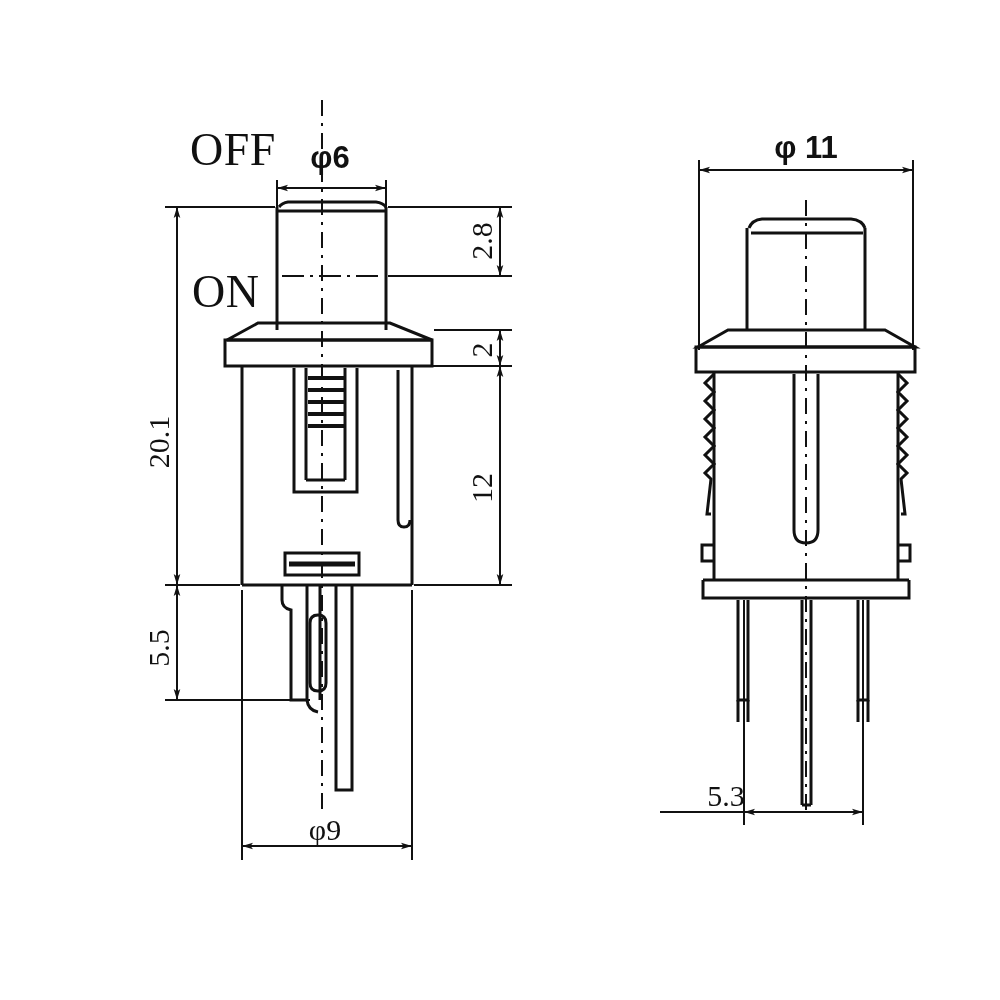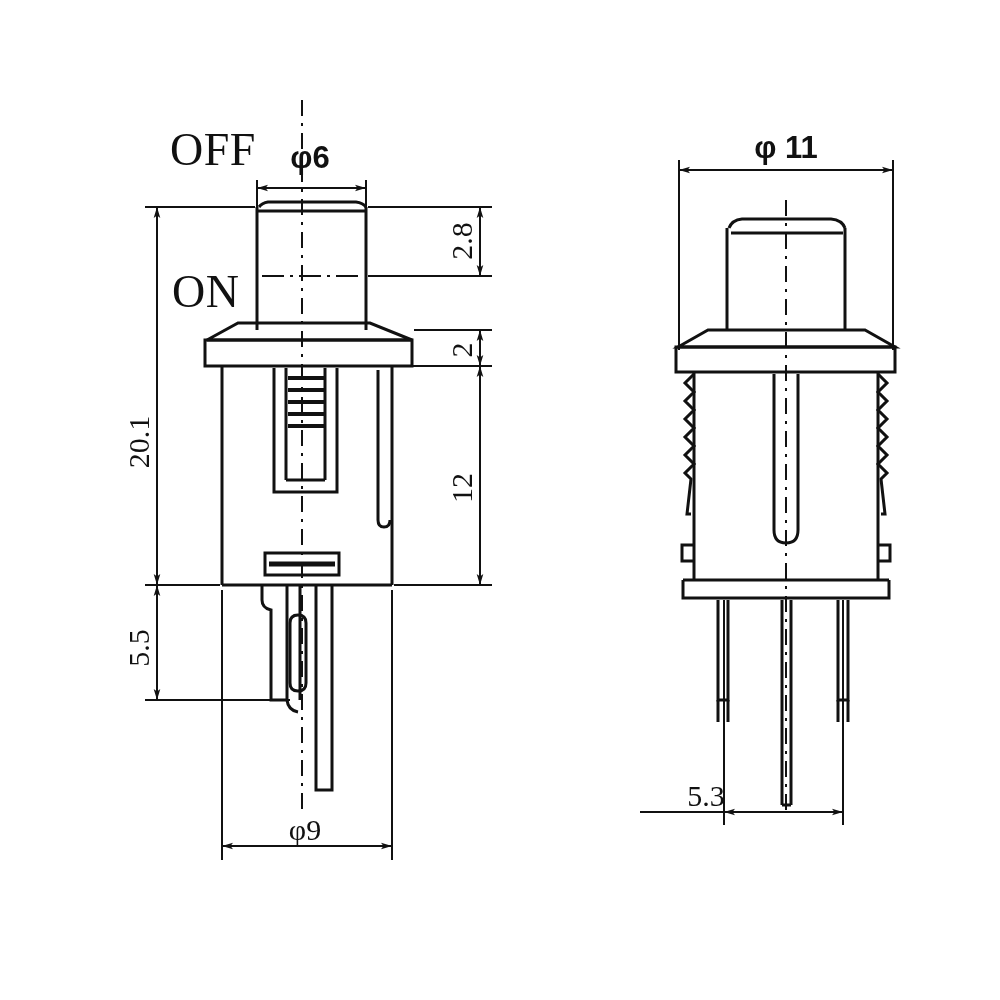--- a/index.html
+++ b/index.html
@@ -12,20 +12,21 @@
     width: 1000px;
     height: 1000px;
     font-family: "Liberation Serif", serif;
     overflow: hidden;
   }
   #drawing-root {
     position: relative;
     width: 972px;
     height: 1000px;
     background: #ffffff;
+    margin-left: 20px;
   }
   svg#cad-svg {
     display: block;
     width: 1000px;
     height: 1000px;
   }
   .txt {
     font-family: "Liberation Serif", serif;
     fill: #111111;
   }

